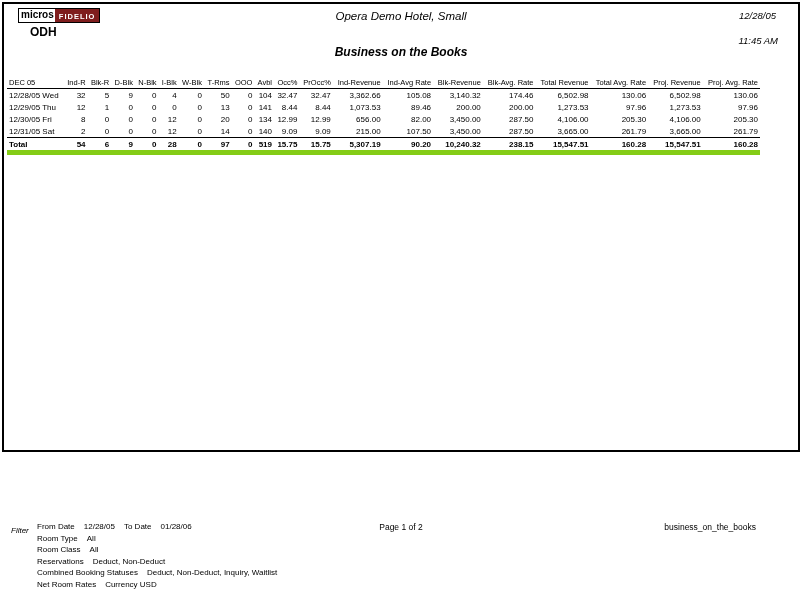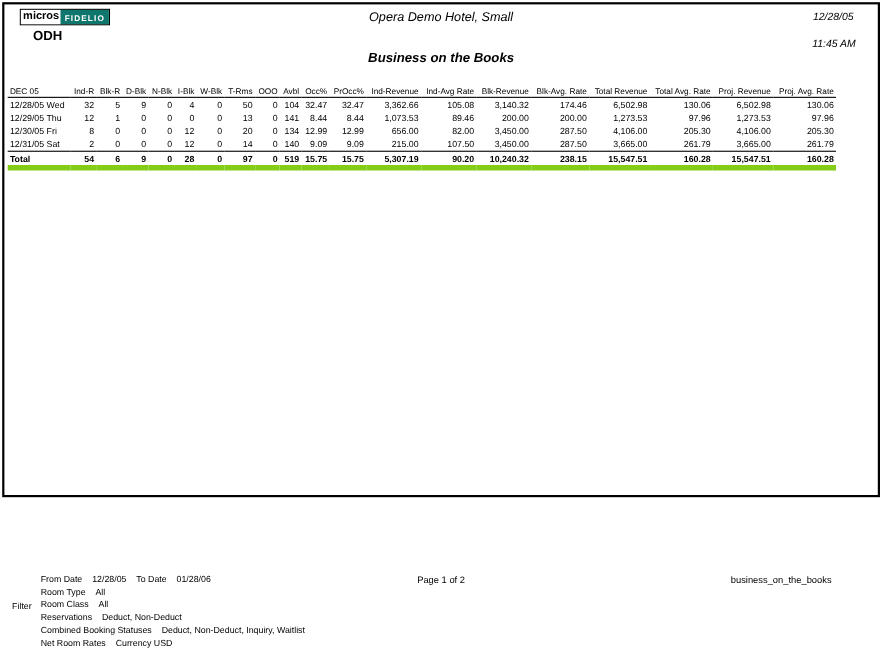--- a/index.html
+++ b/index.html
@@ -15,39 +15,39 @@
     width: 798px; height: 450px;
     border: 2px solid #000; background: #fff;
   }
   
   .logo {
     position: absolute; left: 14px; top: 4px;
     display: inline-flex; align-items: stretch;
     border: 1px solid #000; font-weight: bold; line-height: 11px;
   }
   .logo-micros { background: #fff; color: #000; font-size: 10px; padding: 0 1px 0 2px; }
-  .logo-fidelio { background: #0f766e; color: #fff; font-size: 7.5px; padding: 2px 4px 0 4px; letter-spacing: 1px; }
+  .logo-fidelio { background: #7f1d1d; color: #fff; font-size: 7.5px; padding: 2px 4px 0 4px; letter-spacing: 1px; }
   .prop-code { position: absolute; left: 26px; top: 21px; font-weight: bold; font-size: 12px; }
   .hotel-name { position: absolute; left: 0; right: 0; top: 6px; text-align: center; font-style: italic; font-size: 11.5px; }
   .report-date { position: absolute; right: 22px; top: 6px; font-style: italic; font-size: 9.5px; }
   .report-time { position: absolute; right: 20px; top: 31px; font-style: italic; font-size: 9.5px; }
   .report-title { position: absolute; left: 0; right: 0; top: 41px; text-align: center; font-weight: bold; font-style: italic; font-size: 12px; }
   
   table.report {
     position: absolute; left: 3px; top: 72px; width: 753px;
     border-collapse: collapse; font-size: 8px;
   }
   table.report th, table.report td { padding: 2px 2px 1px 2px; white-space: nowrap; font-weight: normal; }
   table.report th { font-size: 7.5px; }
   table.report .num { text-align: right; }
   table.report .date-col { text-align: left; padding-left: 2px; }
   table.report thead th { border-bottom: 1px solid #000; }
   table.report tr.total-row td { border-top: 1px solid #000; border-bottom: 5px solid #84cc16; font-weight: bold; }
   
-  .filter-label { position: absolute; left: 7px; top: 543px; font-size: 8px; }
+  .filter-label { position: absolute; left: 7px; top: 522px; font-size: 8px; font-style: italic; }
   .filters { position: absolute; left: 33px; top: 517px; font-size: 8px; line-height: 11.5px; }
   .filters .f-label { margin-right: 9px; }
   .page-indicator { position: absolute; left: 0; right: 0; top: 518px; text-align: center; font-size: 8.5px; }
   .report-file { position: absolute; right: 42px; top: 518px; font-size: 8.5px; }
 </style>
 </head>
 <body>
 
 <div class="page">
 

